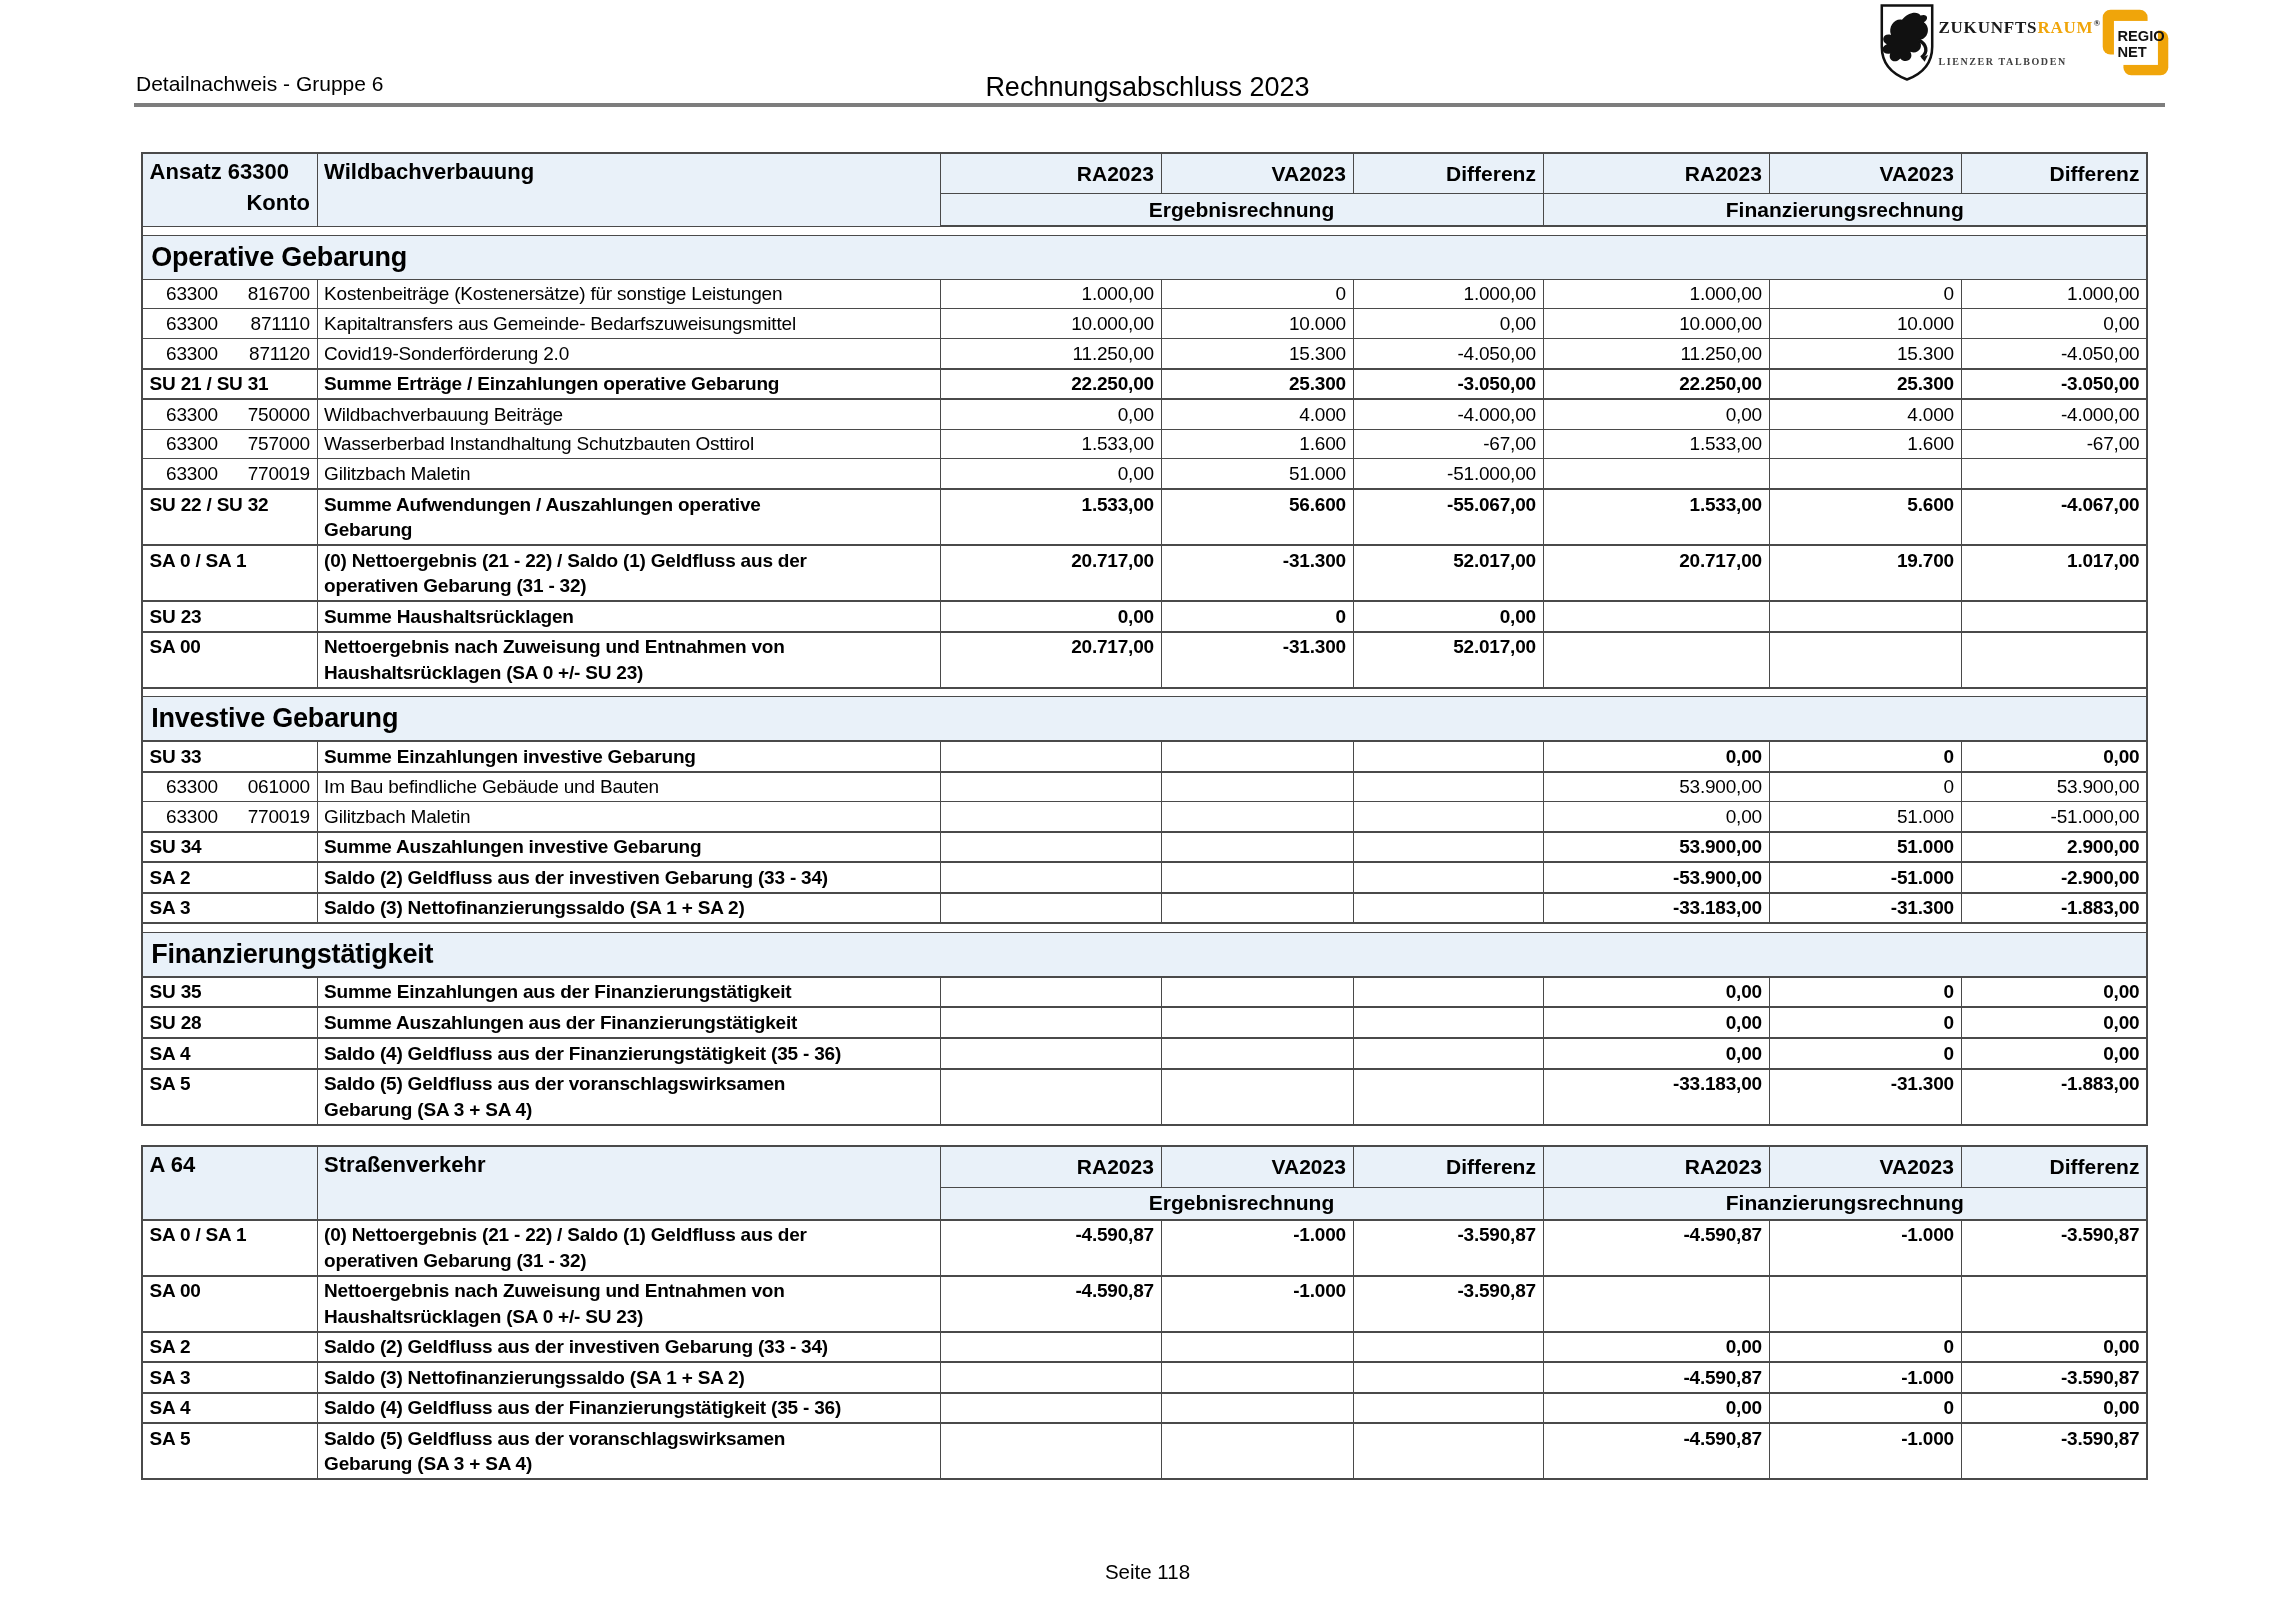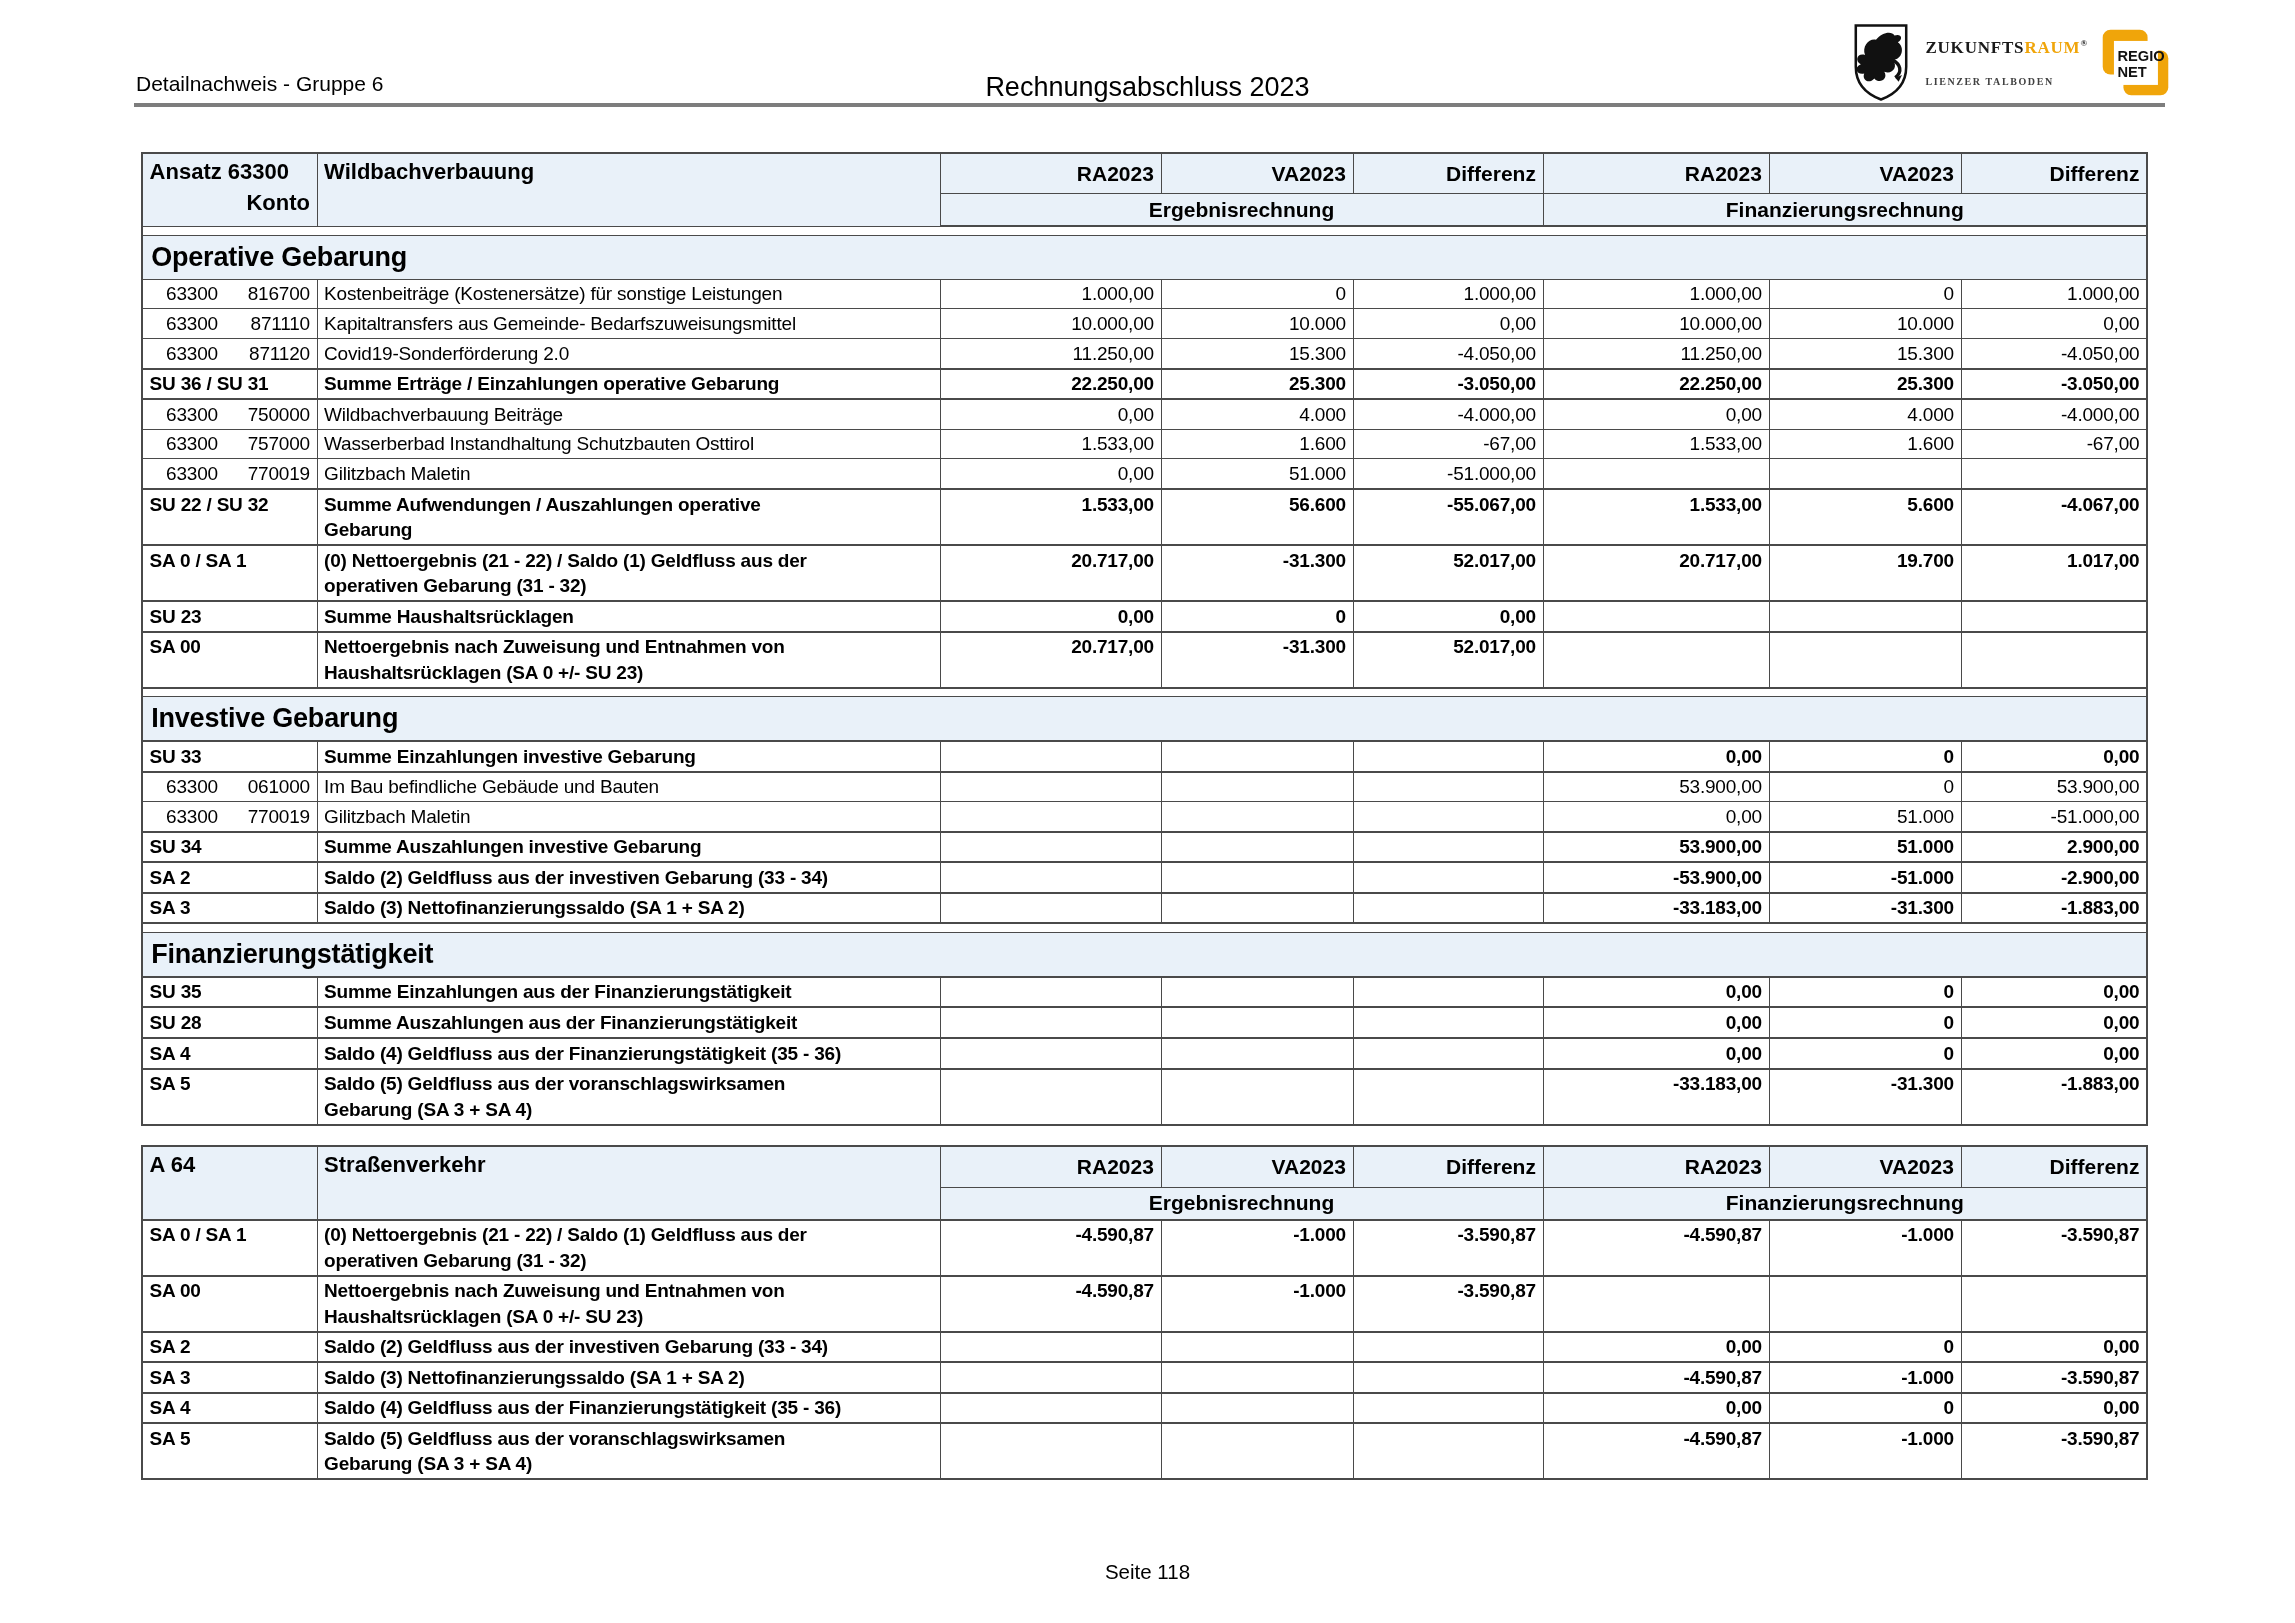--- a/index.html
+++ b/index.html
@@ -5,21 +5,21 @@
   html,body{margin:0;padding:0;background:#ffffff;}
   .page{
     position:relative;width:2295px;height:1623px;background:#fff;
     font-family:"Liberation Sans",sans-serif;color:#000;overflow:hidden;
   }
   
   .pgheader-left{position:absolute;top:72px;left:136px;font-size:21px;}
   .pgheader-center{position:absolute;top:72px;left:0;width:2295px;text-align:center;font-size:27px;}
   .rule{position:absolute;top:103px;left:134px;width:2031px;height:4.1px;background:#7d7d7d;}
   
-  .logo{position:absolute;top:23px;right:125px;display:flex;align-items:center;gap:13px;height:79px;}
+  .logo{position:absolute;top:3px;right:125px;display:flex;align-items:center;height:79px;}
   .brand{display:flex;flex-direction:column;justify-content:center;font-family:"Liberation Serif",serif;}
   .brand-l1{font-size:17px;font-weight:bold;letter-spacing:0.8px;color:#1a1a1a;white-space:nowrap;}
   .brand-l1 .gold{color:#F0A50A;}
   .brand-l1 sup{font-size:9px;}
   .brand-l2{font-size:10px;font-weight:bold;letter-spacing:1.6px;color:#404040;margin-top:18px;white-space:nowrap;}
   
   .tables{position:absolute;top:152px;left:141px;}
   table{border-collapse:collapse;table-layout:fixed;width:2005px;border:2.5px solid #4a4a4a;margin-bottom:19.7px;}
   th,td{border:1.6px solid #4a4a4a;padding:1.6px 6.6px;vertical-align:top;overflow:hidden;}
   thead th{background:#e9f1f9;font-weight:bold;}
@@ -150,21 +150,21 @@
             <td class="c-lab">Covid19-Sonderförderung 2.0</td>
             <td class="c-num">11.250,00</td>
             <td class="c-num">15.300</td>
             <td class="c-num">-4.050,00</td>
             <td class="c-num">11.250,00</td>
             <td class="c-num">15.300</td>
             <td class="c-num">-4.050,00</td>
           </tr>
           <tr class="bold">
             <td>
-              <div class="codelabel">SU 36 / SU 31</div>
+              <div class="codelabel">SU 21 / SU 31</div>
             </td>
             <td class="c-lab">Summe Erträge / Einzahlungen operative Gebarung</td>
             <td class="c-num">22.250,00</td>
             <td class="c-num">25.300</td>
             <td class="c-num">-3.050,00</td>
             <td class="c-num">22.250,00</td>
             <td class="c-num">25.300</td>
             <td class="c-num">-3.050,00</td>
           </tr>
           <tr class="">

